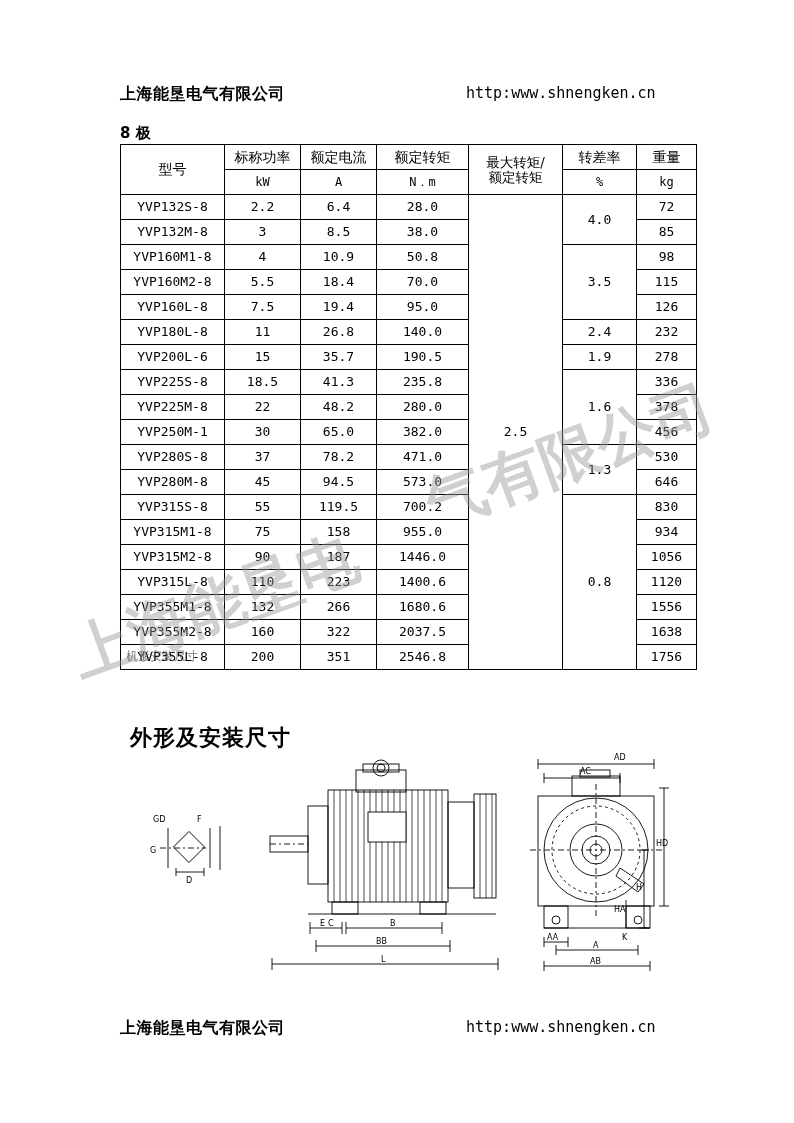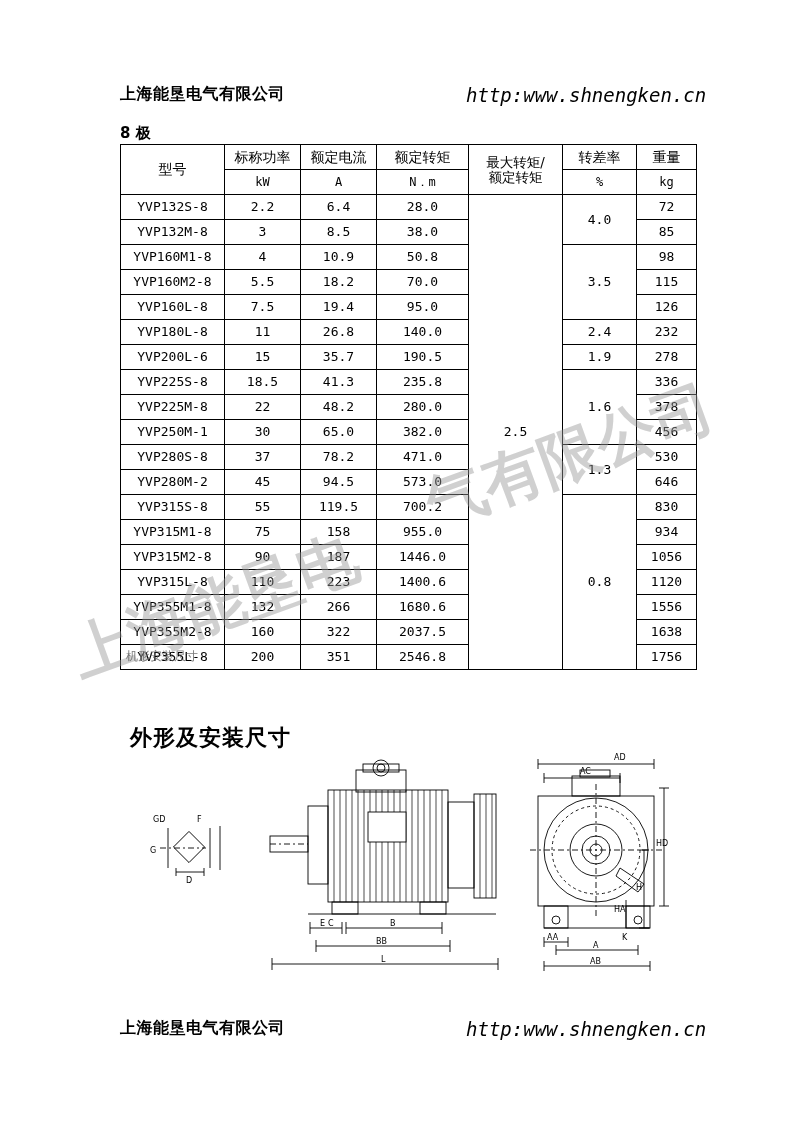--- a/index.html
+++ b/index.html
@@ -35,23 +35,22 @@
     position: absolute;
     left: 120px;
     font-family: "DejaVu Sans", sans-serif;
     font-size: 16px;
     font-weight: 600;
   }
   .hdr .url {
     position: absolute;
     left: 466px;
     font-family: "DejaVu Sans Mono", monospace;
-    font-size: 19px;
+    font-size: 15px;
     letter-spacing: 0px;
-    font-style: italic;
   }
   #page-header { top: 84px; }
   #page-footer { top: 1018px; }
 
   .poles {
     position: absolute;
     left: 120px;
     top: 124px;
     font-family: "DejaVu Sans", sans-serif;
     font-size: 15px;
@@ -237,21 +236,21 @@
           <td class="cell-model">YVP160M1-8</td>
           <td>4</td>
           <td>10.9</td>
           <td>50.8</td>
           <td rowspan="3">3.5</td>
           <td>98</td>
         </tr>
         <tr>
           <td class="cell-model">YVP160M2-8</td>
           <td>5.5</td>
-          <td>18.2</td>
+          <td>18.4</td>
           <td>70.0</td>
           <td>115</td>
         </tr>
         <tr>
           <td class="cell-model">YVP160L-8</td>
           <td>7.5</td>
           <td>19.4</td>
           <td>95.0</td>
           <td>126</td>
         </tr>
@@ -295,21 +294,21 @@
         </tr>
         <tr>
           <td class="cell-model">YVP280S-8</td>
           <td>37</td>
           <td>78.2</td>
           <td>471.0</td>
           <td rowspan="2">1.3</td>
           <td>530</td>
         </tr>
         <tr>
-          <td class="cell-model">YVP280M-2</td>
+          <td class="cell-model">YVP280M-8</td>
           <td>45</td>
           <td>94.5</td>
           <td>573.0</td>
           <td>646</td>
         </tr>
         <tr>
           <td class="cell-model">YVP315S-8</td>
           <td>55</td>
           <td>119.5</td>
           <td>700.2</td>

